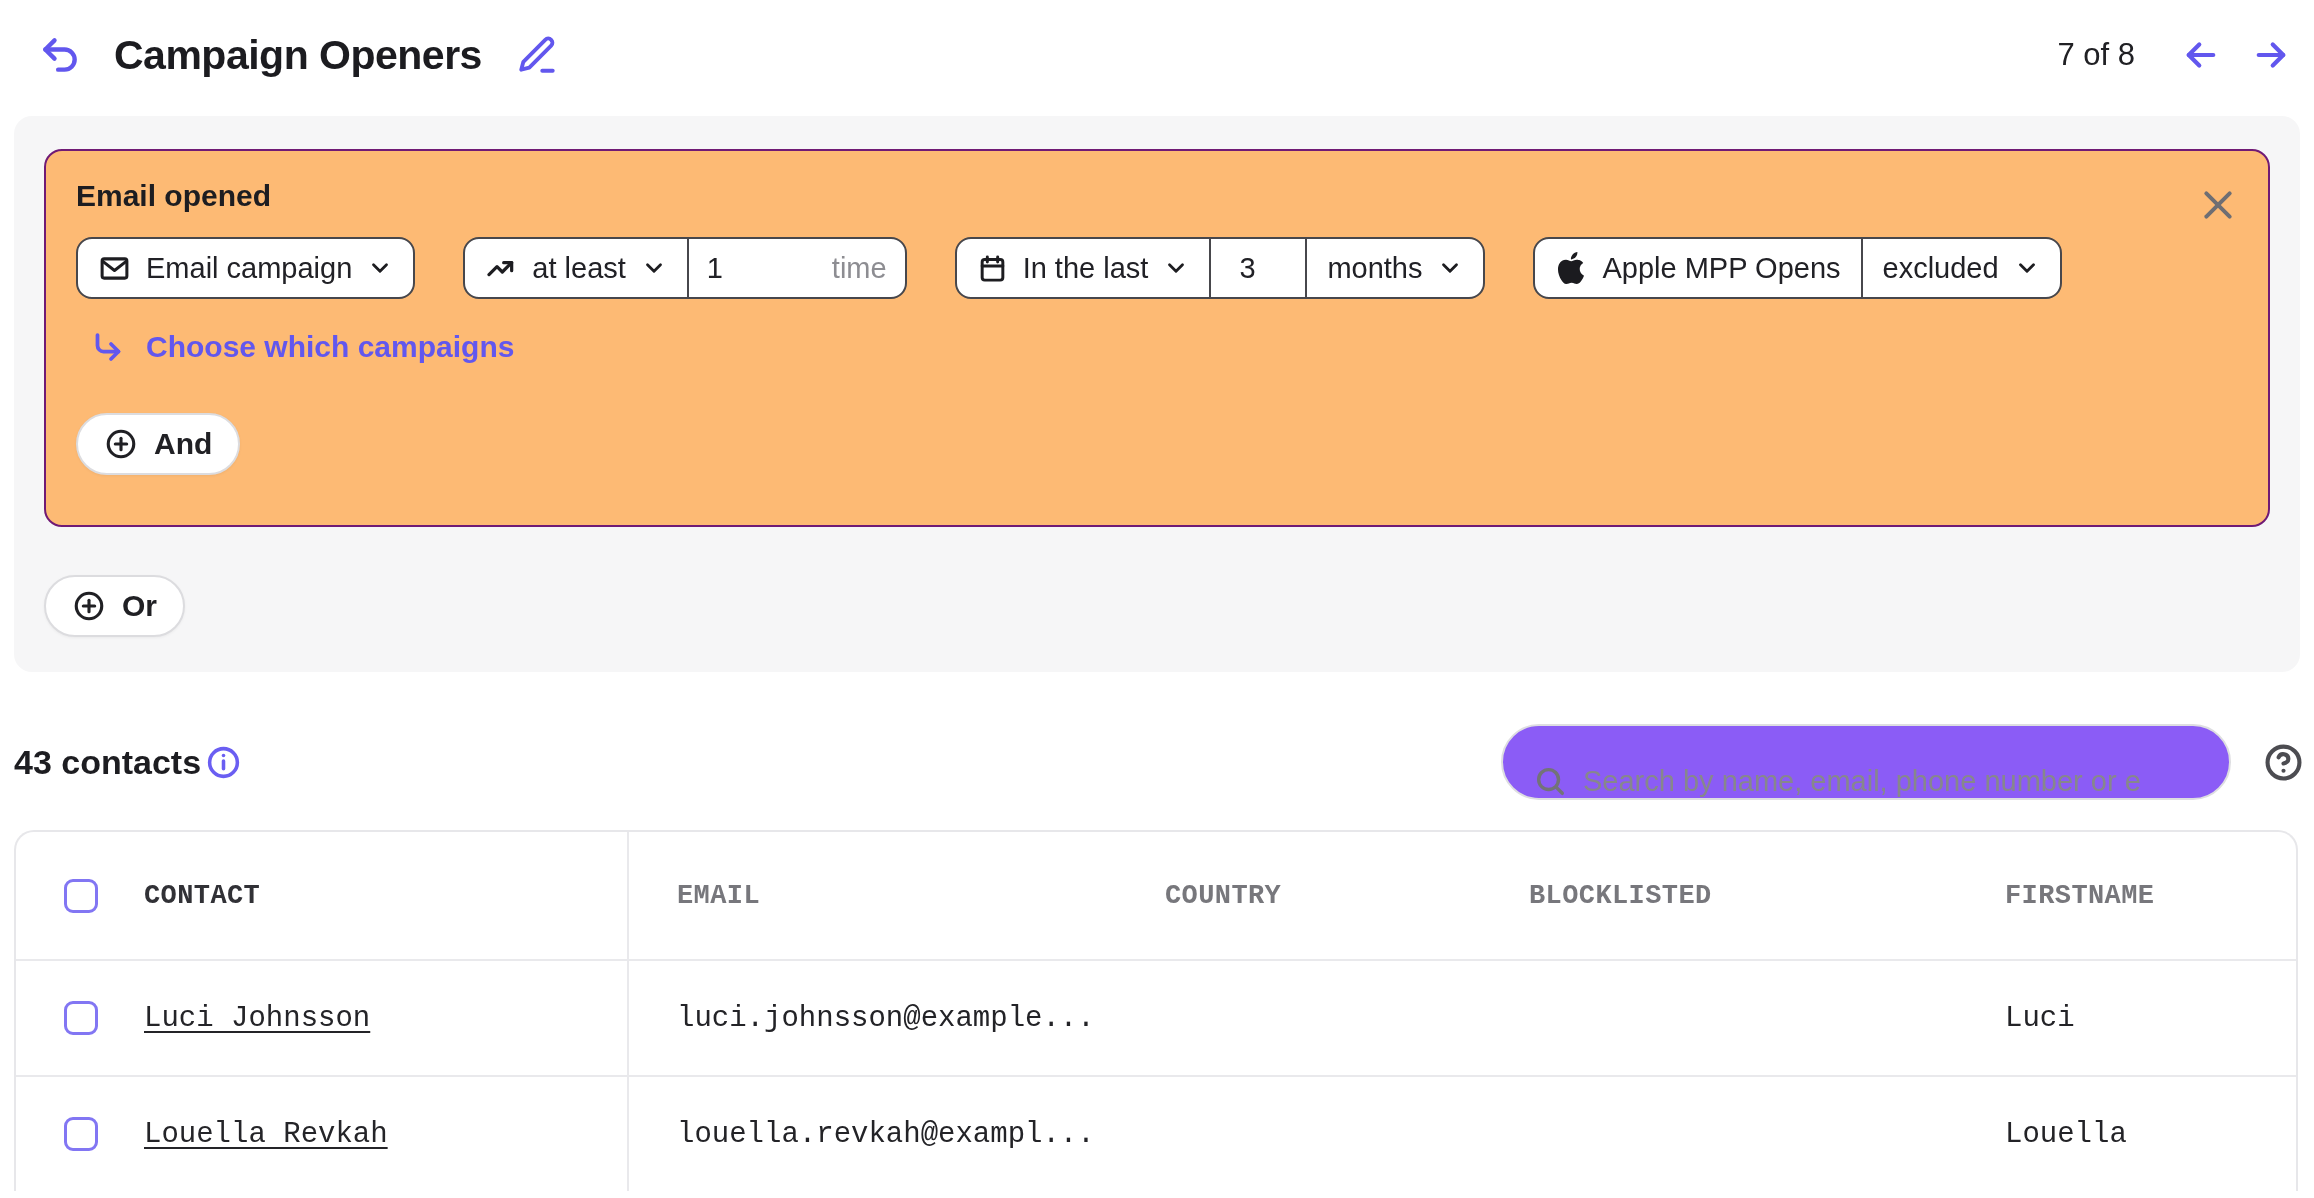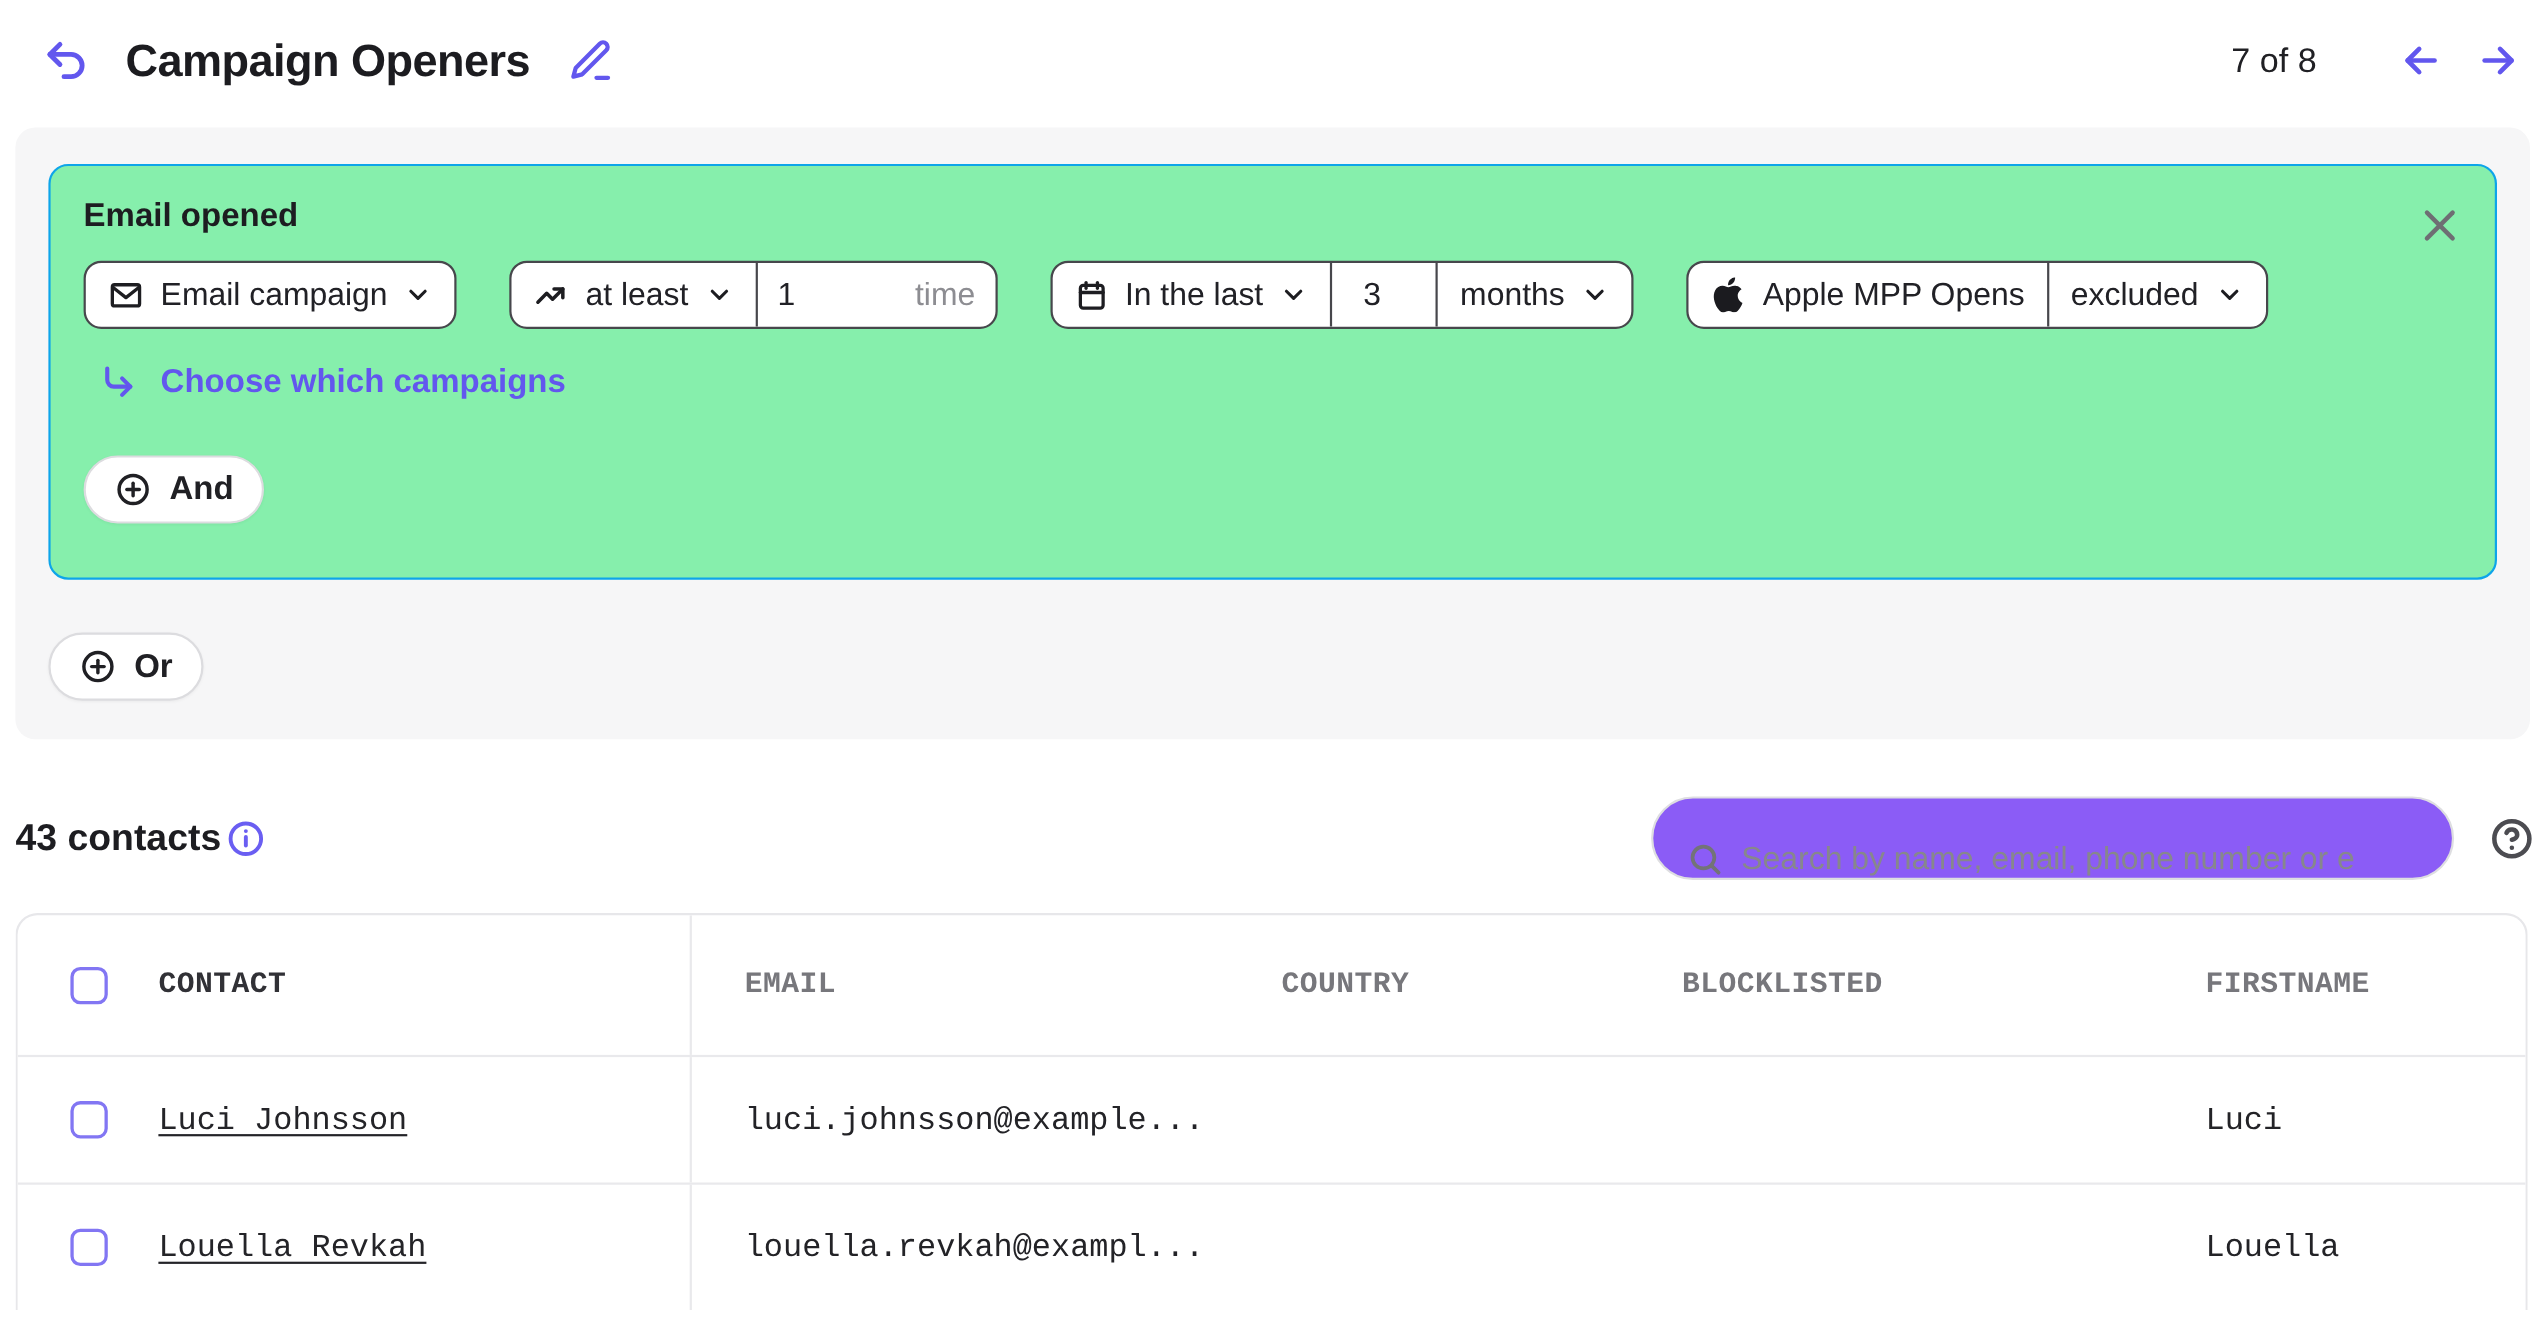--- a/index.html
+++ b/index.html
@@ -6,27 +6,27 @@
   html,body { width:2314px; height:1198px; overflow:hidden; background:#ffffff;
               font-family:"Liberation Sans", sans-serif; color:#1f1f23; }
 
   
   .topbar { display:flex; align-items:center; height:110px; padding:0 22px 0 38px; }
   .icon-btn { display:inline-flex; align-items:center; justify-content:center;
               background:none; border:none; cursor:pointer; padding:0; }
   .page-title { font-size:41px; font-weight:700; letter-spacing:-0.5px; margin-left:32px; color:#1c1c20; }
   .edit-btn { margin-left:34px; }
   .spacer { flex:1; }
-  .pagination-label { font-size:31px; color:#202024; margin-right:46px; }
+  .pagination-label { font-size:31px; color:#202024; margin-right:17px; }
   .nav-arrow { margin-left:28px; }
 
   
   .filters-shell { margin:6px 14px 0; background:#f6f6f7; border-radius:18px;
                    padding:33px 30px 36px; height:556px; }
-  .filter-card { position:relative; background:#86efac; border:2px solid #0ea5e9;
+  .filter-card { position:relative; background:#fdba74; border:2px solid #701a75;
                  border-radius:18px; padding:28px 30px 32px; height:378px; }
   .close-x { position:absolute; top:34px; right:30px; }
   .filter-title { font-size:30px; font-weight:700; color:#1d1d21; }
 
   .cond-row { display:flex; gap:48px; margin-top:24px; }
   .control { display:inline-flex; align-items:stretch; height:62px; background:#fff;
              border:2px solid #47474c; border-radius:16px; font-size:29px; color:#212126;
              overflow:hidden; }
   .seg { display:inline-flex; align-items:center; gap:15px; padding:0 20px; cursor:pointer; }
   .seg.num { padding:0 18px; }

